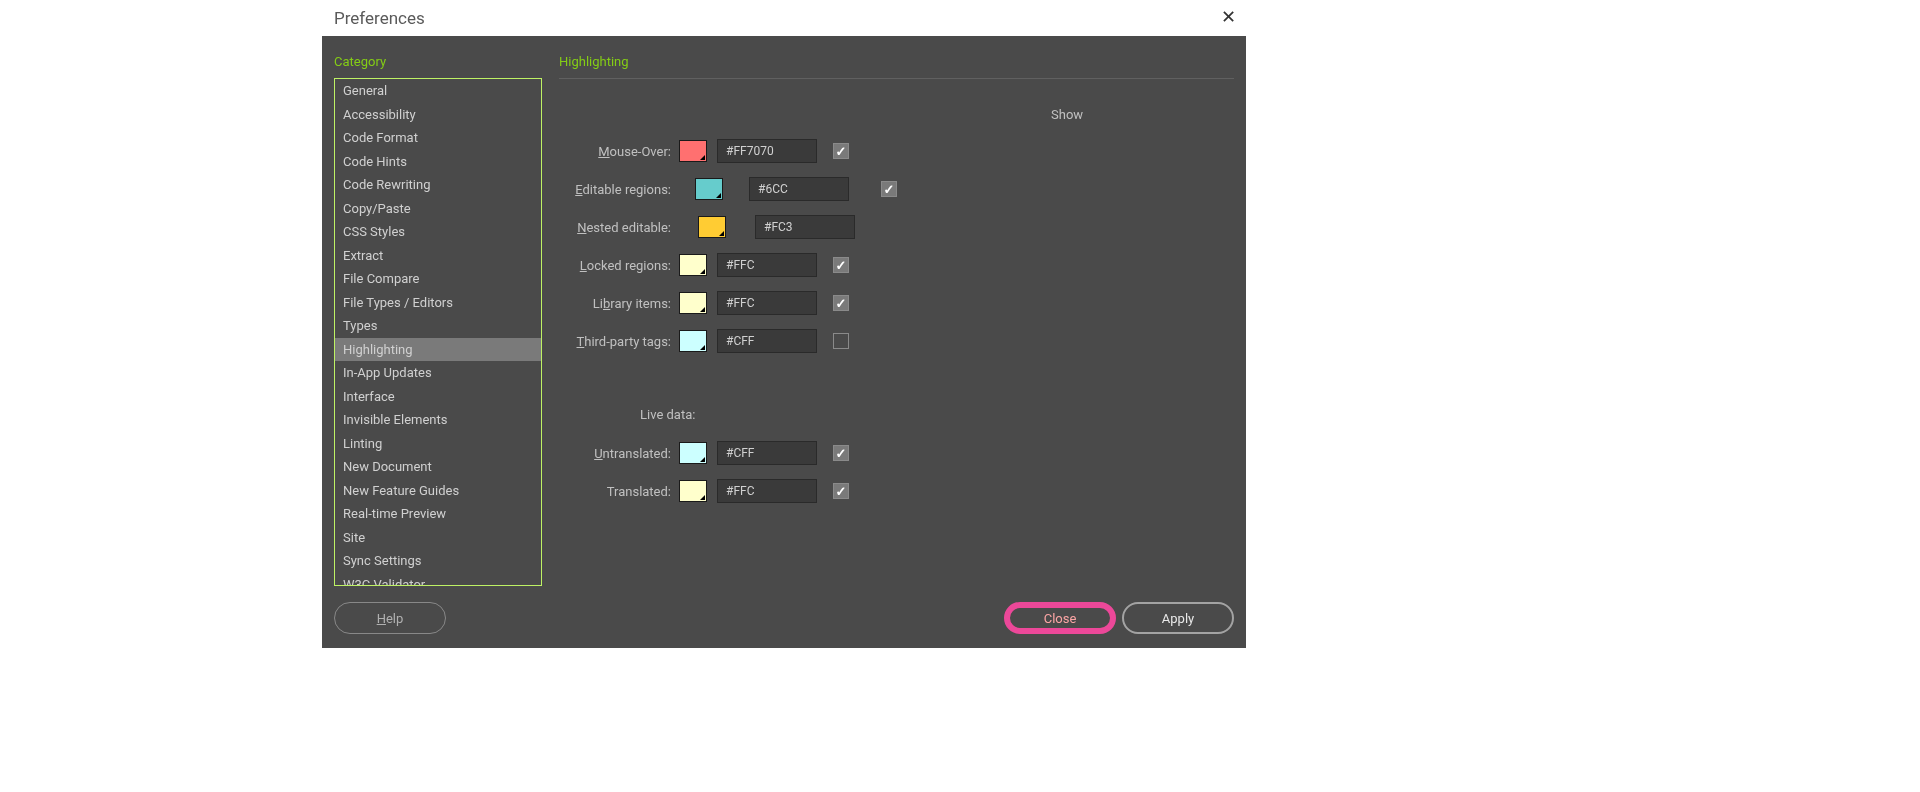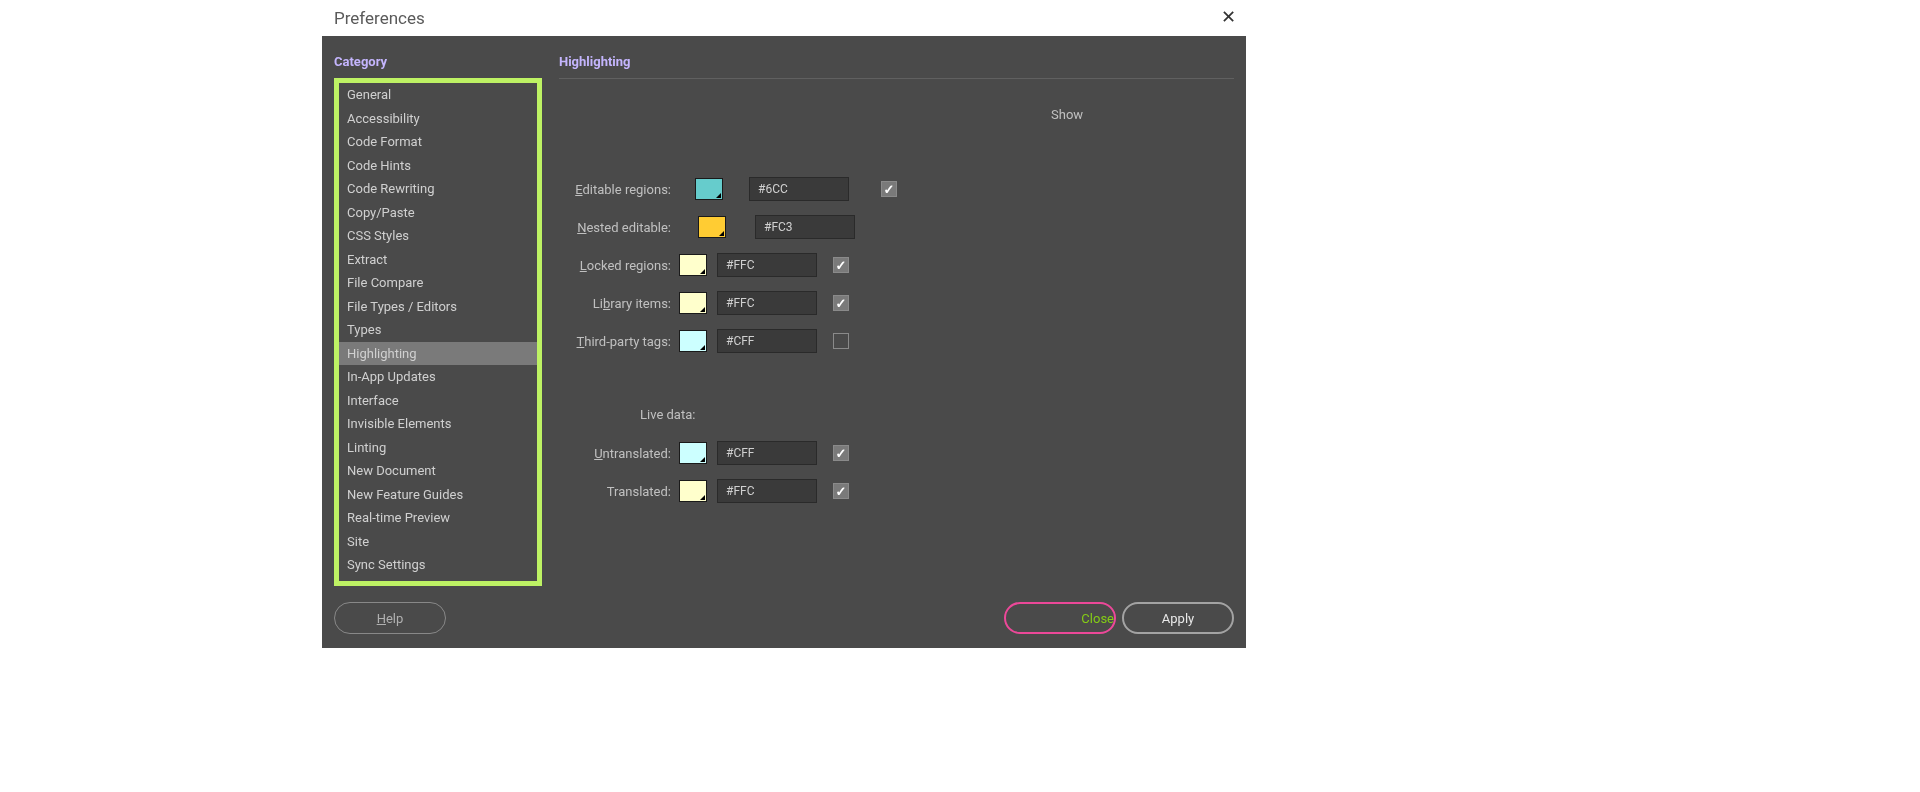--- a/index.html
+++ b/index.html
@@ -43,39 +43,38 @@
       cursor: pointer;
       line-height: 1;
     }
     .dialog-body {
       background: #4a4a4a;
       height: calc(100% - 36px);
       position: relative;
     }
     .section-label {
       position: absolute;
-      color: #c4b5fd;
-      font-size: 13px;
-      font-weight: bold;
+      color: #84cc16;
+      font-size: 13px;
     }
     .category-label {
       left: 12px;
       top: 18px;
     }
     .highlighting-label {
       left: 237px;
       top: 18px;
     }
     .category-list {
       position: absolute;
       left: 12px;
       top: 42px;
       width: 208px;
       height: 508px;
-      border: 5px solid #bef264;
+      border: 1px solid #bef264;
       background: #4a4a4a;
       overflow-y: auto;
     }
     .category-list::-webkit-scrollbar {
       width: 12px;
     }
     .category-list::-webkit-scrollbar-track {
       background: #4a4a4a;
     }
     .category-list::-webkit-scrollbar-thumb {
@@ -203,23 +202,22 @@
       width: 112px;
       border: 1px solid #888;
       color: #b0b0b0;
     }
     .btn-help .uline {
       text-decoration: underline;
     }
     .btn-close {
       right: 130px;
       width: 112px;
-      border: 2px solid #ec4899;
-      color: #84cc16;
-      justify-content: flex-end;
+      border: 6px solid #ec4899;
+      color: #fca5a5;
     }
     .btn-apply {
       right: 12px;
       width: 112px;
       border: 2px solid #a3a3a3;
       color: #e8e8e8;
       justify-content: center;
     }
   </style>
 </head>
@@ -255,20 +253,26 @@
         <div class="cat-item">New Feature Guides</div>
         <div class="cat-item">Real-time Preview</div>
         <div class="cat-item">Site</div>
         <div class="cat-item">Sync Settings</div>
         <div class="cat-item">W3C Validator</div>
       </div>
 
     <div class="settings-panel">
       <div class="show-header">Show</div>
 
+      <div class="setting-row" style="left:0; top:58px;">
+        <div class="row-label"><span class="uline">M</span><span>ouse-Over:</span></div>
+        <div class="color-swatch" style="background:#FF7070"></div>
+        <input class="color-input" value="#FF7070" style="">
+        <div class="checkbox checked"></div>
+      </div>
 
       <div class="setting-row" style="left:0; top:96px;gap:16px;">
         <div class="row-label"><span class="uline">E</span><span>ditable regions:</span></div>
         <div class="color-swatch" style="background:#66CCCC"></div>
         <input class="color-input" value="#6CC" style="">
         <div class="checkbox checked"></div>
       </div>
 
       <div class="setting-row" style="left:0; top:134px;gap:19px;">
         <div class="row-label"><span class="uline">N</span><span>ested editable:</span></div>

